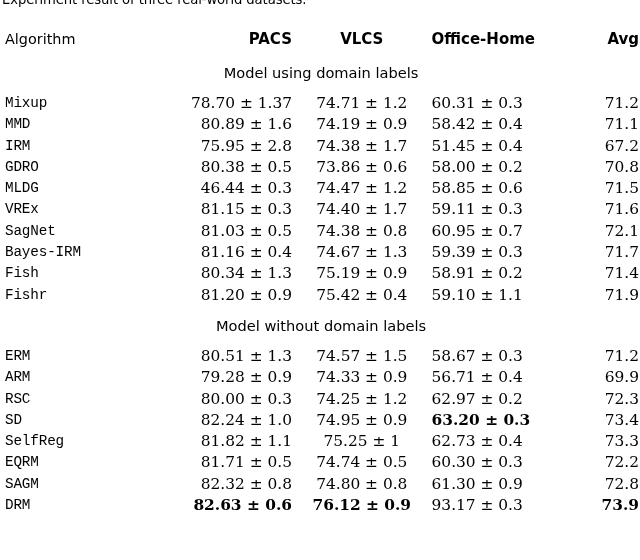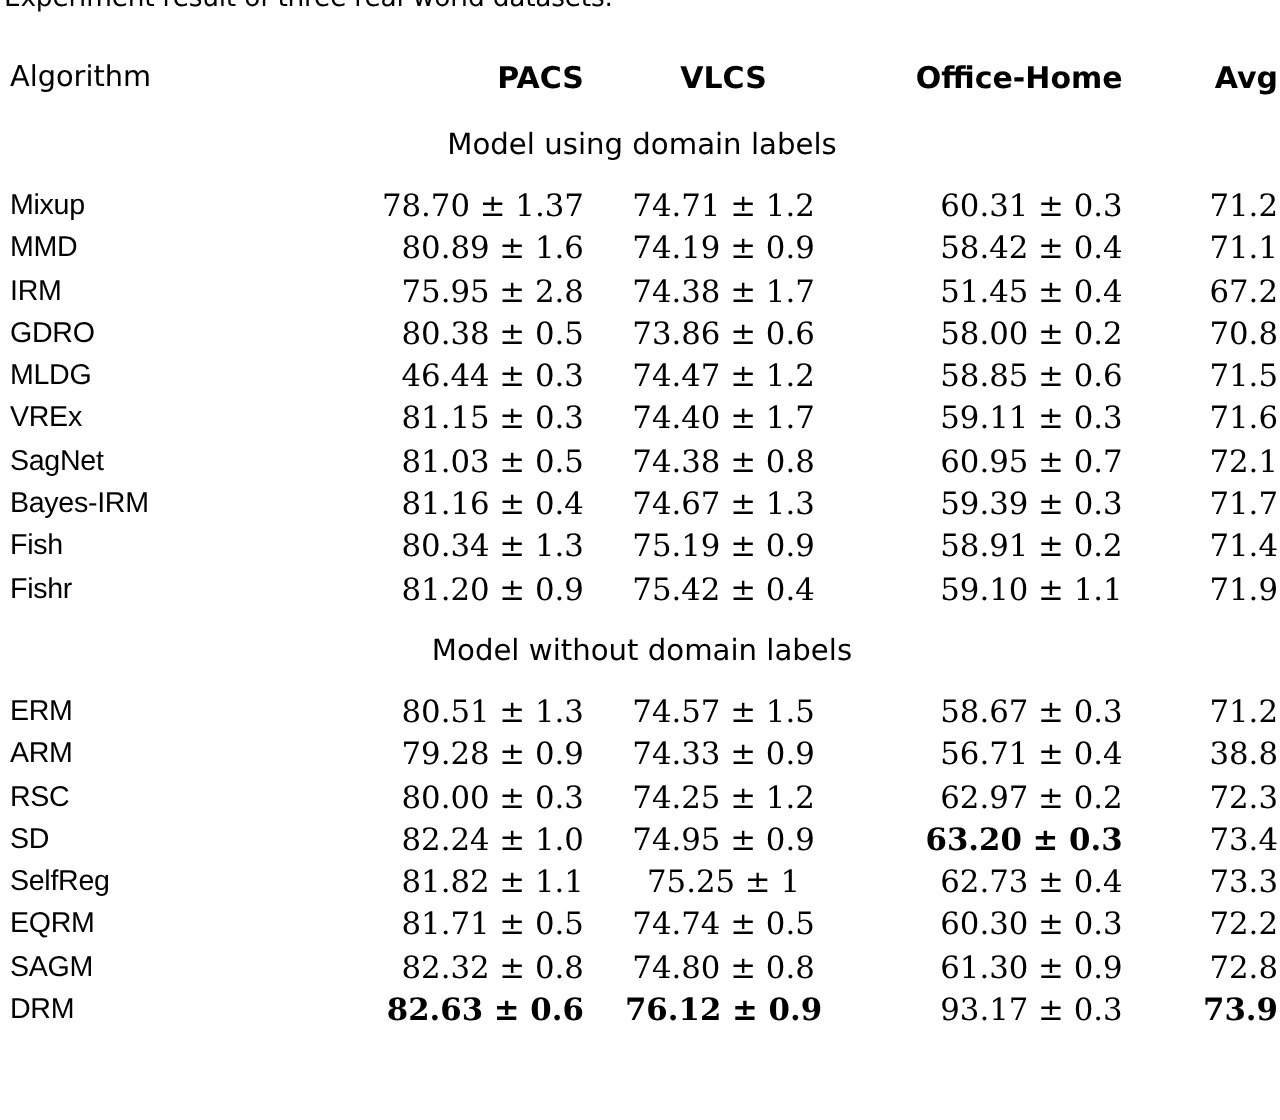--- a/index.html
+++ b/index.html
@@ -55,21 +55,21 @@
     height: 21.3px;
     line-height: 21.3px;
     vertical-align: middle;
     white-space: nowrap;
   }
 
   
   .c-alg  { width: 138px; text-align: left;  padding-left: 2px !important; }
   .c-pacs { width: 150px; text-align: right; }
   .c-vlcs { width: 140px; text-align: center; }
-  .c-oh   { width: 130px; text-align: right; }
+  .c-oh   { width: 130px; text-align: left; }
   .c-avg  { width: 78px;  text-align: right; }
 
   
   .rule-top-outer  { border-top: 2.2px solid #000; }
   .rule-top-inner  { border-top: 1.3px solid #000; }
   .rule-mid        { border-top: 1.4px solid #000; }
   .rule-bot-outer  { border-top: 1.3px solid #000; }
   .rule-bot-outer2 { border-top: 2.2px solid #000; }
   tr.spacer-row-sm td { height: 5px; line-height: 5px; font-size: 0; }
 
@@ -91,21 +91,21 @@
     font-family: "DejaVu Sans", sans-serif;
     font-size: 14.6px;
     font-weight: normal;
     text-align: center;
     height: 30px;
     line-height: 30px;
   }
 
   
   tr.data-row td.c-alg {
-    font-family: Liberation Sans, sans-serif;
+    font-family: Liberation Mono, monospace;
     font-size: 14.3px;
     letter-spacing: -0.15px;
   }
   tr.data-row td.num {
     font-family: "DejaVu Serif", serif;
     font-size: 15.4px;
   }
   td.num.bold { font-weight: bold; }
 </style>
 </head>
@@ -224,21 +224,21 @@
           <td class="c-pacs num">80.51 ± 1.3</td>
           <td class="c-vlcs num">74.57 ± 1.5</td>
           <td class="c-oh num">58.67 ± 0.3</td>
           <td class="c-avg num">71.2</td>
         </tr>
         <tr class="data-row">
           <td class="c-alg">ARM</td>
           <td class="c-pacs num">79.28 ± 0.9</td>
           <td class="c-vlcs num">74.33 ± 0.9</td>
           <td class="c-oh num">56.71 ± 0.4</td>
-          <td class="c-avg num">38.8</td>
+          <td class="c-avg num">69.9</td>
         </tr>
         <tr class="data-row">
           <td class="c-alg">RSC</td>
           <td class="c-pacs num">80.00 ± 0.3</td>
           <td class="c-vlcs num">74.25 ± 1.2</td>
           <td class="c-oh num">62.97 ± 0.2</td>
           <td class="c-avg num">72.3</td>
         </tr>
         <tr class="data-row">
           <td class="c-alg">SD</td>

